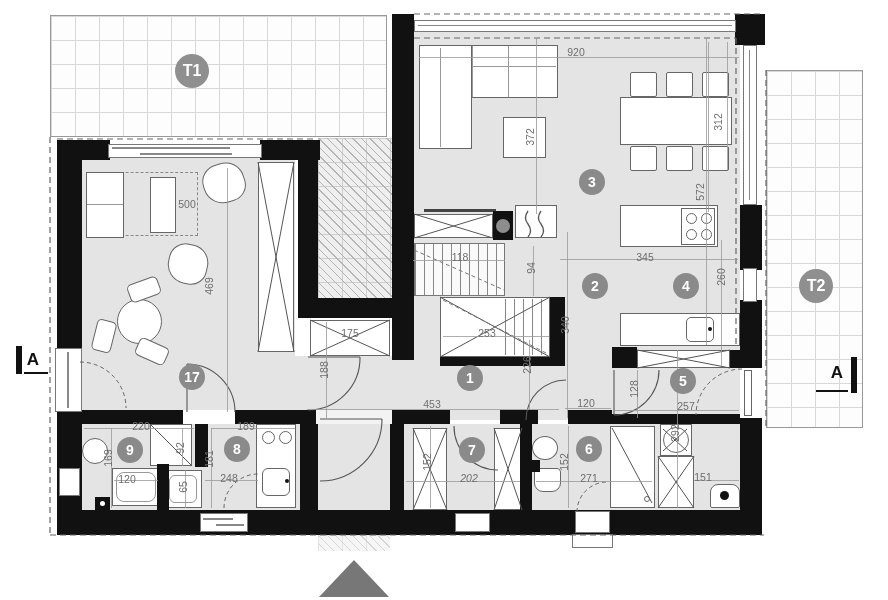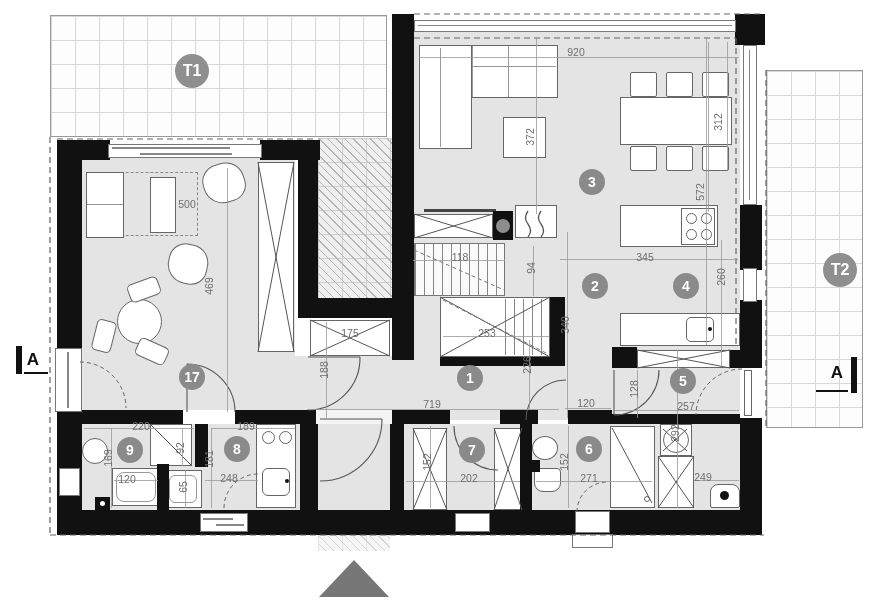--- a/index.html
+++ b/index.html
@@ -280,46 +280,46 @@
       <div class="dim v" style="left: 721px; top: 277px;">260</div>
       <div class="dim" style="left: 460px; top: 257px;">118</div>
       <div class="dim v" style="left: 531px; top: 268px;">94</div>
       <div class="dim" style="left: 487px; top: 333px;">253</div>
       <div class="dim v" style="left: 527px; top: 365px;">226</div>
       <div class="dim v" style="left: 565px; top: 325px;">340</div>
       <div class="dim" style="left: 350px; top: 333px;">175</div>
       <div class="dim v" style="left: 324px; top: 370px;">188</div>
       <div class="dim" style="left: 187px; top: 204px;">500</div>
       <div class="dim v" style="left: 209px; top: 286px;">469</div>
-      <div class="dim" style="left: 432px; top: 404px;">719</div>
+      <div class="dim" style="left: 432px; top: 404px;">453</div>
       <div class="dim" style="left: 586px; top: 403px;">120</div>
       <div class="dim v" style="left: 634px; top: 389px;">128</div>
       <div class="dim" style="left: 686px; top: 406px;">257</div>
       <div class="dim v" style="left: 675px; top: 433px;">292</div>
-      <div class="dim" style="left: 703px; top: 477px;">249</div>
+      <div class="dim" style="left: 703px; top: 477px;">151</div>
       <div class="dim" style="left: 589px; top: 478px;">271</div>
       <div class="dim v" style="left: 564px; top: 462px;">152</div>
       <div class="dim v" style="left: 427px; top: 462px;">152</div>
-      <div class="dim" style="left: 469px; top: 478px;">202</div>
+      <div class="dim" style="left: 469px; top: 478px; font-style: italic;">202</div>
       <div class="dim" style="left: 246px; top: 426px;">189</div>
       <div class="dim v" style="left: 209px; top: 459px;">181</div>
       <div class="dim" style="left: 229px; top: 478px;">248</div>
       <div class="dim v" style="left: 183px; top: 487px;">65</div>
       <div class="dim" style="left: 141px; top: 426px;">220</div>
       <div class="dim v" style="left: 108px; top: 458px;">169</div>
       <div class="dim" style="left: 127px; top: 479px;">120</div>
       <div class="dim v" style="left: 180px; top: 448px;">92</div>
       <div class="badge" style="left: 457px; top: 365px;">1</div>
       <div class="badge" style="left: 582px; top: 273px;">2</div>
       <div class="badge" style="left: 579px; top: 169px;">3</div>
       <div class="badge" style="left: 673px; top: 273px;">4</div>
       <div class="badge" style="left: 670px; top: 368px;">5</div>
       <div class="badge" style="left: 576px; top: 436px;">6</div>
       <div class="badge" style="left: 459px; top: 437px;">7</div>
       <div class="badge" style="left: 224px; top: 436px;">8</div>
       <div class="badge" style="left: 117px; top: 437px;">9</div>
       <div class="badge" style="left: 179px; top: 364px;">17</div>
       <div class="tbadge" style="left: 175px; top: 54px;">T1</div>
-      <div class="tbadge" style="left: 799px; top: 253px; margin-left: 24px;">T2</div>
+      <div class="tbadge" style="left: 799px; top: 269px;">T2</div>
       <div class="marker" style="left: 33px; top: 360px;">A</div>
       <div class="marker" style="left: 837px; top: 373px;">A</div>
     </div>
 </div>
 
 </body></html>

